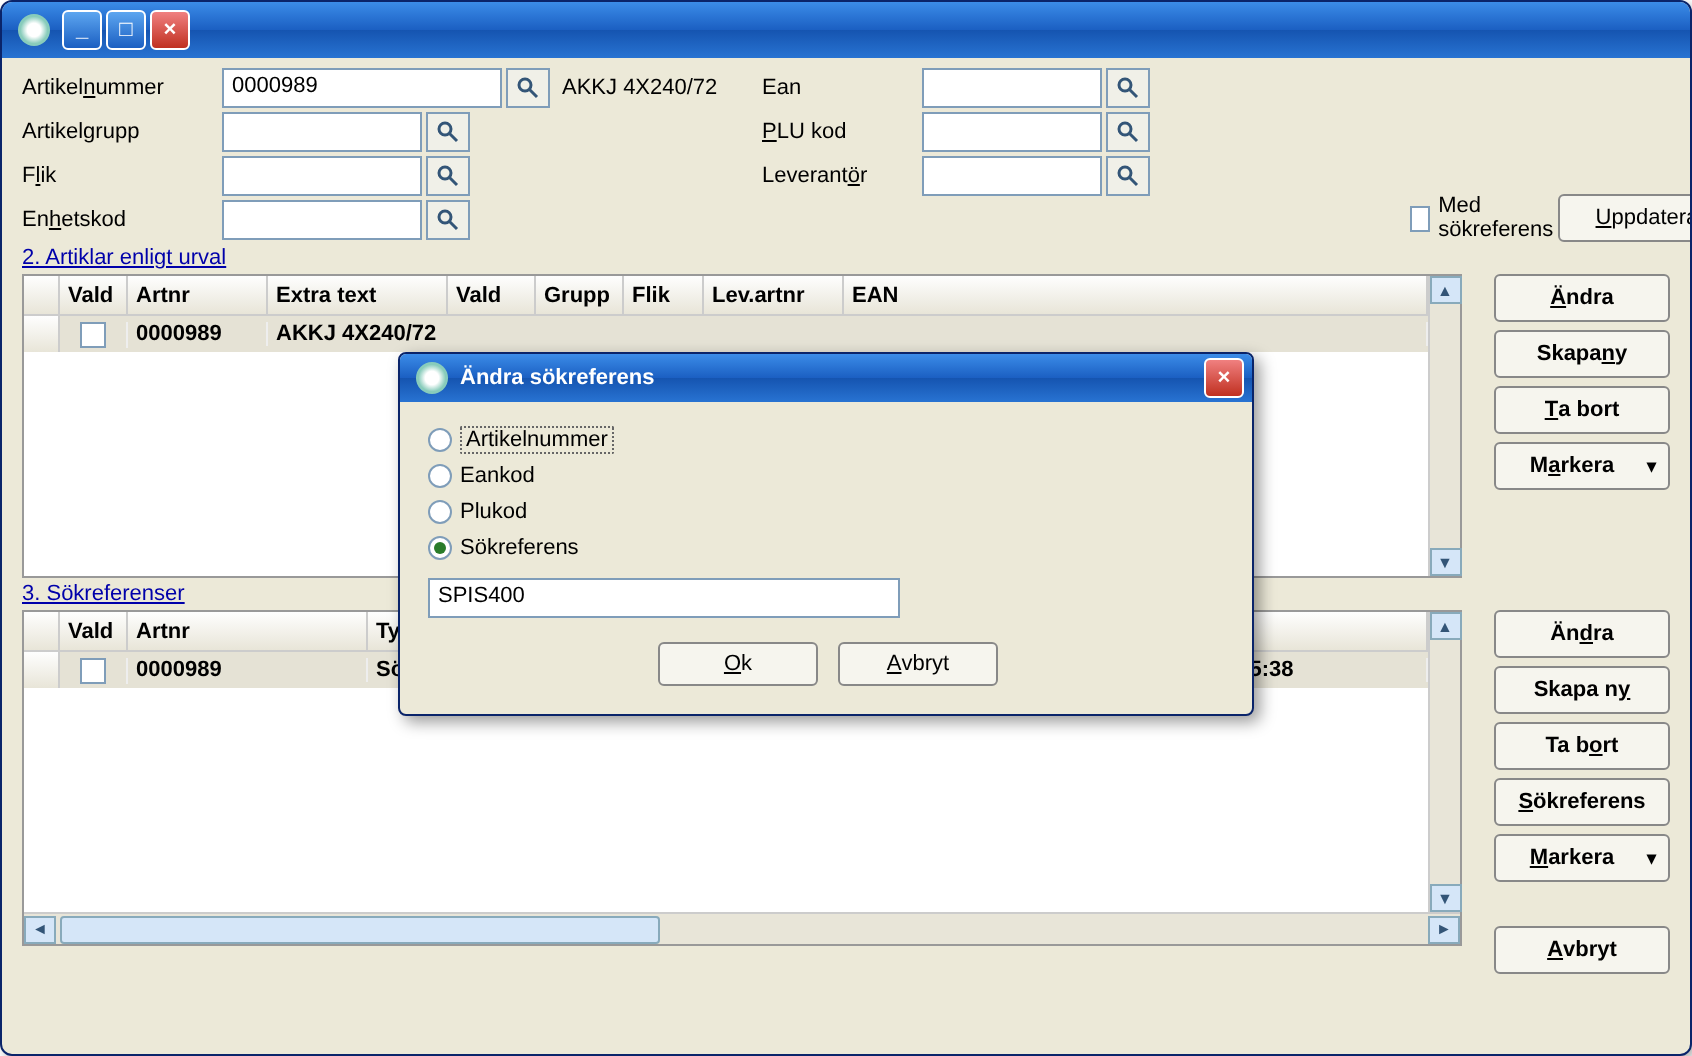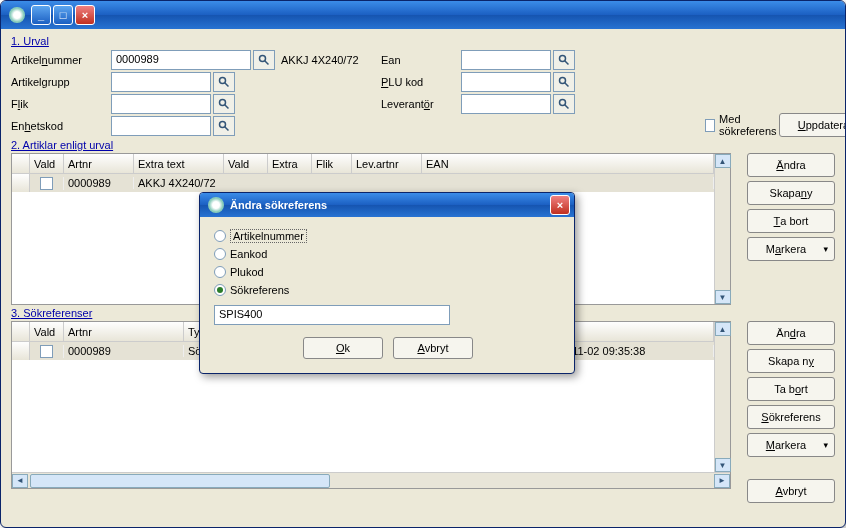--- a/index.html
+++ b/index.html
@@ -26,27 +26,27 @@
 .table-head { display: flex; background: linear-gradient(to bottom, #fefefe, #e8e5d8); height: 20px; border-bottom: 1px solid #ccc; }
 .th { border-right: 1px solid #ccc; padding: 2px 4px; display: flex; align-items: center; overflow: hidden; }
 .table-body { font-size: 11px; }
 .tr { display: flex; height: 18px; align-items: center; }
 .tr.sel { background: #e5e2d5; }
 .td { border-right: 1px solid #eee; padding: 0 4px; overflow: hidden; white-space: nowrap; }
 .rowhead { width: 18px; background: linear-gradient(to bottom, #fefefe, #e8e5d8); border-right: 1px solid #ccc; height: 100%; }
 .chk { width: 13px; height: 13px; border: 1px solid #7f9db9; background: #fff; }
 .chk.checked::after { content: "✓"; display:block; font-size: 10px; line-height: 11px; text-align: center; color: #2a7c2a; }
 .chkwrap { display: flex; align-items: center; gap: 4px; }
-.fieldset { display: flex; gap: 4px; align-items: flex-start; margin: 2px 0; }
+.fieldset { display: flex; gap: 4px; align-items: flex-start; margin: 2px 0; font-weight: bold; }
 .scrollbar-h { height: 16px; background: #e8e5d8; display: flex; align-items: center; border-top: 1px solid #ccc; }
 .sb-btn { width: 16px; height: 14px; background: #d5e6f8; border: 1px solid #8ab; display: flex; align-items: center; justify-content: center; font-size: 8px; color: #357; }
 .sb-thumb { width: 300px; height: 14px; background: #d5e6f8; border: 1px solid #8ab; margin-left: 2px; border-radius: 2px; }
 .scrollbar-v { width: 16px; background: #e8e5d8; display: flex; flex-direction: column; align-items: center; border-left: 1px solid #ccc; }
 
-.modal { position: absolute; left: 198px; top: 191px; width: 376px; background: #ece9d8; border: 1px solid #0a246a; border-radius: 4px; box-shadow: 3px 3px 8px rgba(0,0,0,0.4); }
+.modal { position: absolute; left: 198px; top: 175px; width: 428px; background: #ece9d8; border: 1px solid #0a246a; border-radius: 4px; box-shadow: 3px 3px 8px rgba(0,0,0,0.4); }
 .modal .titlebar { height: 24px; border-radius: 3px 3px 0 0; }
 .modal-body { padding: 10px 12px 10px 14px; }
 .m-row { display: flex; margin-bottom: 6px; }
 .m-row > label { width: 110px; padding-top: 2px; }
 .radio { width: 12px; height: 12px; border: 1px solid #7f9db9; border-radius: 50%; background: #fff; display: inline-flex; align-items: center; justify-content: center; margin-right: 4px; }
 .radio.on::after { content: ""; width: 6px; height: 6px; background: #2a7c2a; border-radius: 50%; }
 .radio-lbl { display: flex; align-items: center; height: 18px; }
 .dotted { border: 1px dotted #666; padding: 0 2px; border-radius: 1px; }
 .m-input { border: 1px solid #7f9db9; background: #fff; height: 20px; width: 236px; padding: 2px 4px; }
 .m-btns { display: flex; justify-content: center; gap: 10px; padding: 6px 0 4px; }
@@ -61,21 +61,20 @@
     <div class="icon"></div>
     <div class="titlebar-btns">
       <div class="titlebar-btn">_</div>
       <div class="titlebar-btn">□</div>
       <div class="titlebar-btn close">×</div>
     </div>
   </div>
 
   <div class="content">
 
-    <div class="section-label">1. Urval</div>
     <div style="display:flex; gap:10px;">
       <div style="flex:1">
         <div style="display:flex;">
 
           <div>
             <div class="form-row">
               <label>Artikel<span class="u">n</span>ummer</label>
               <div class="input" style="width:140px">0000989</div>
               <div class="lookup-btn">
                   <svg viewBox="0 0 16 16">
@@ -165,21 +164,21 @@
       <div style="flex:1">
         <div class="table-wrap">
           <div style="display:flex">
             <div style="flex:1">
               <div class="table-head">
                 <div class="th" style="width:18px"></div>
                 <div class="th" style="width:34px">Vald</div>
                 <div class="th" style="width:70px">Artnr</div>
                 <div class="th" style="width:90px">Extra text</div>
                 <div class="th" style="width:44px">Vald</div>
-                <div class="th" style="width:44px">Extra</div>
+                <div class="th" style="width:44px">Grupp</div>
                 <div class="th" style="width:40px">Flik</div>
                 <div class="th" style="width:70px">Lev.artnr</div>
                 <div class="th" style="flex:1">EAN</div>
               </div>
               <div class="table-body" style="height:130px">
                 <div class="tr sel">
                   <div class="rowhead"></div>
                   <div class="td" style="width:34px; display:flex; align-items:center; justify-content:center;">
                       <div class="chk"></div>
                     </div>

